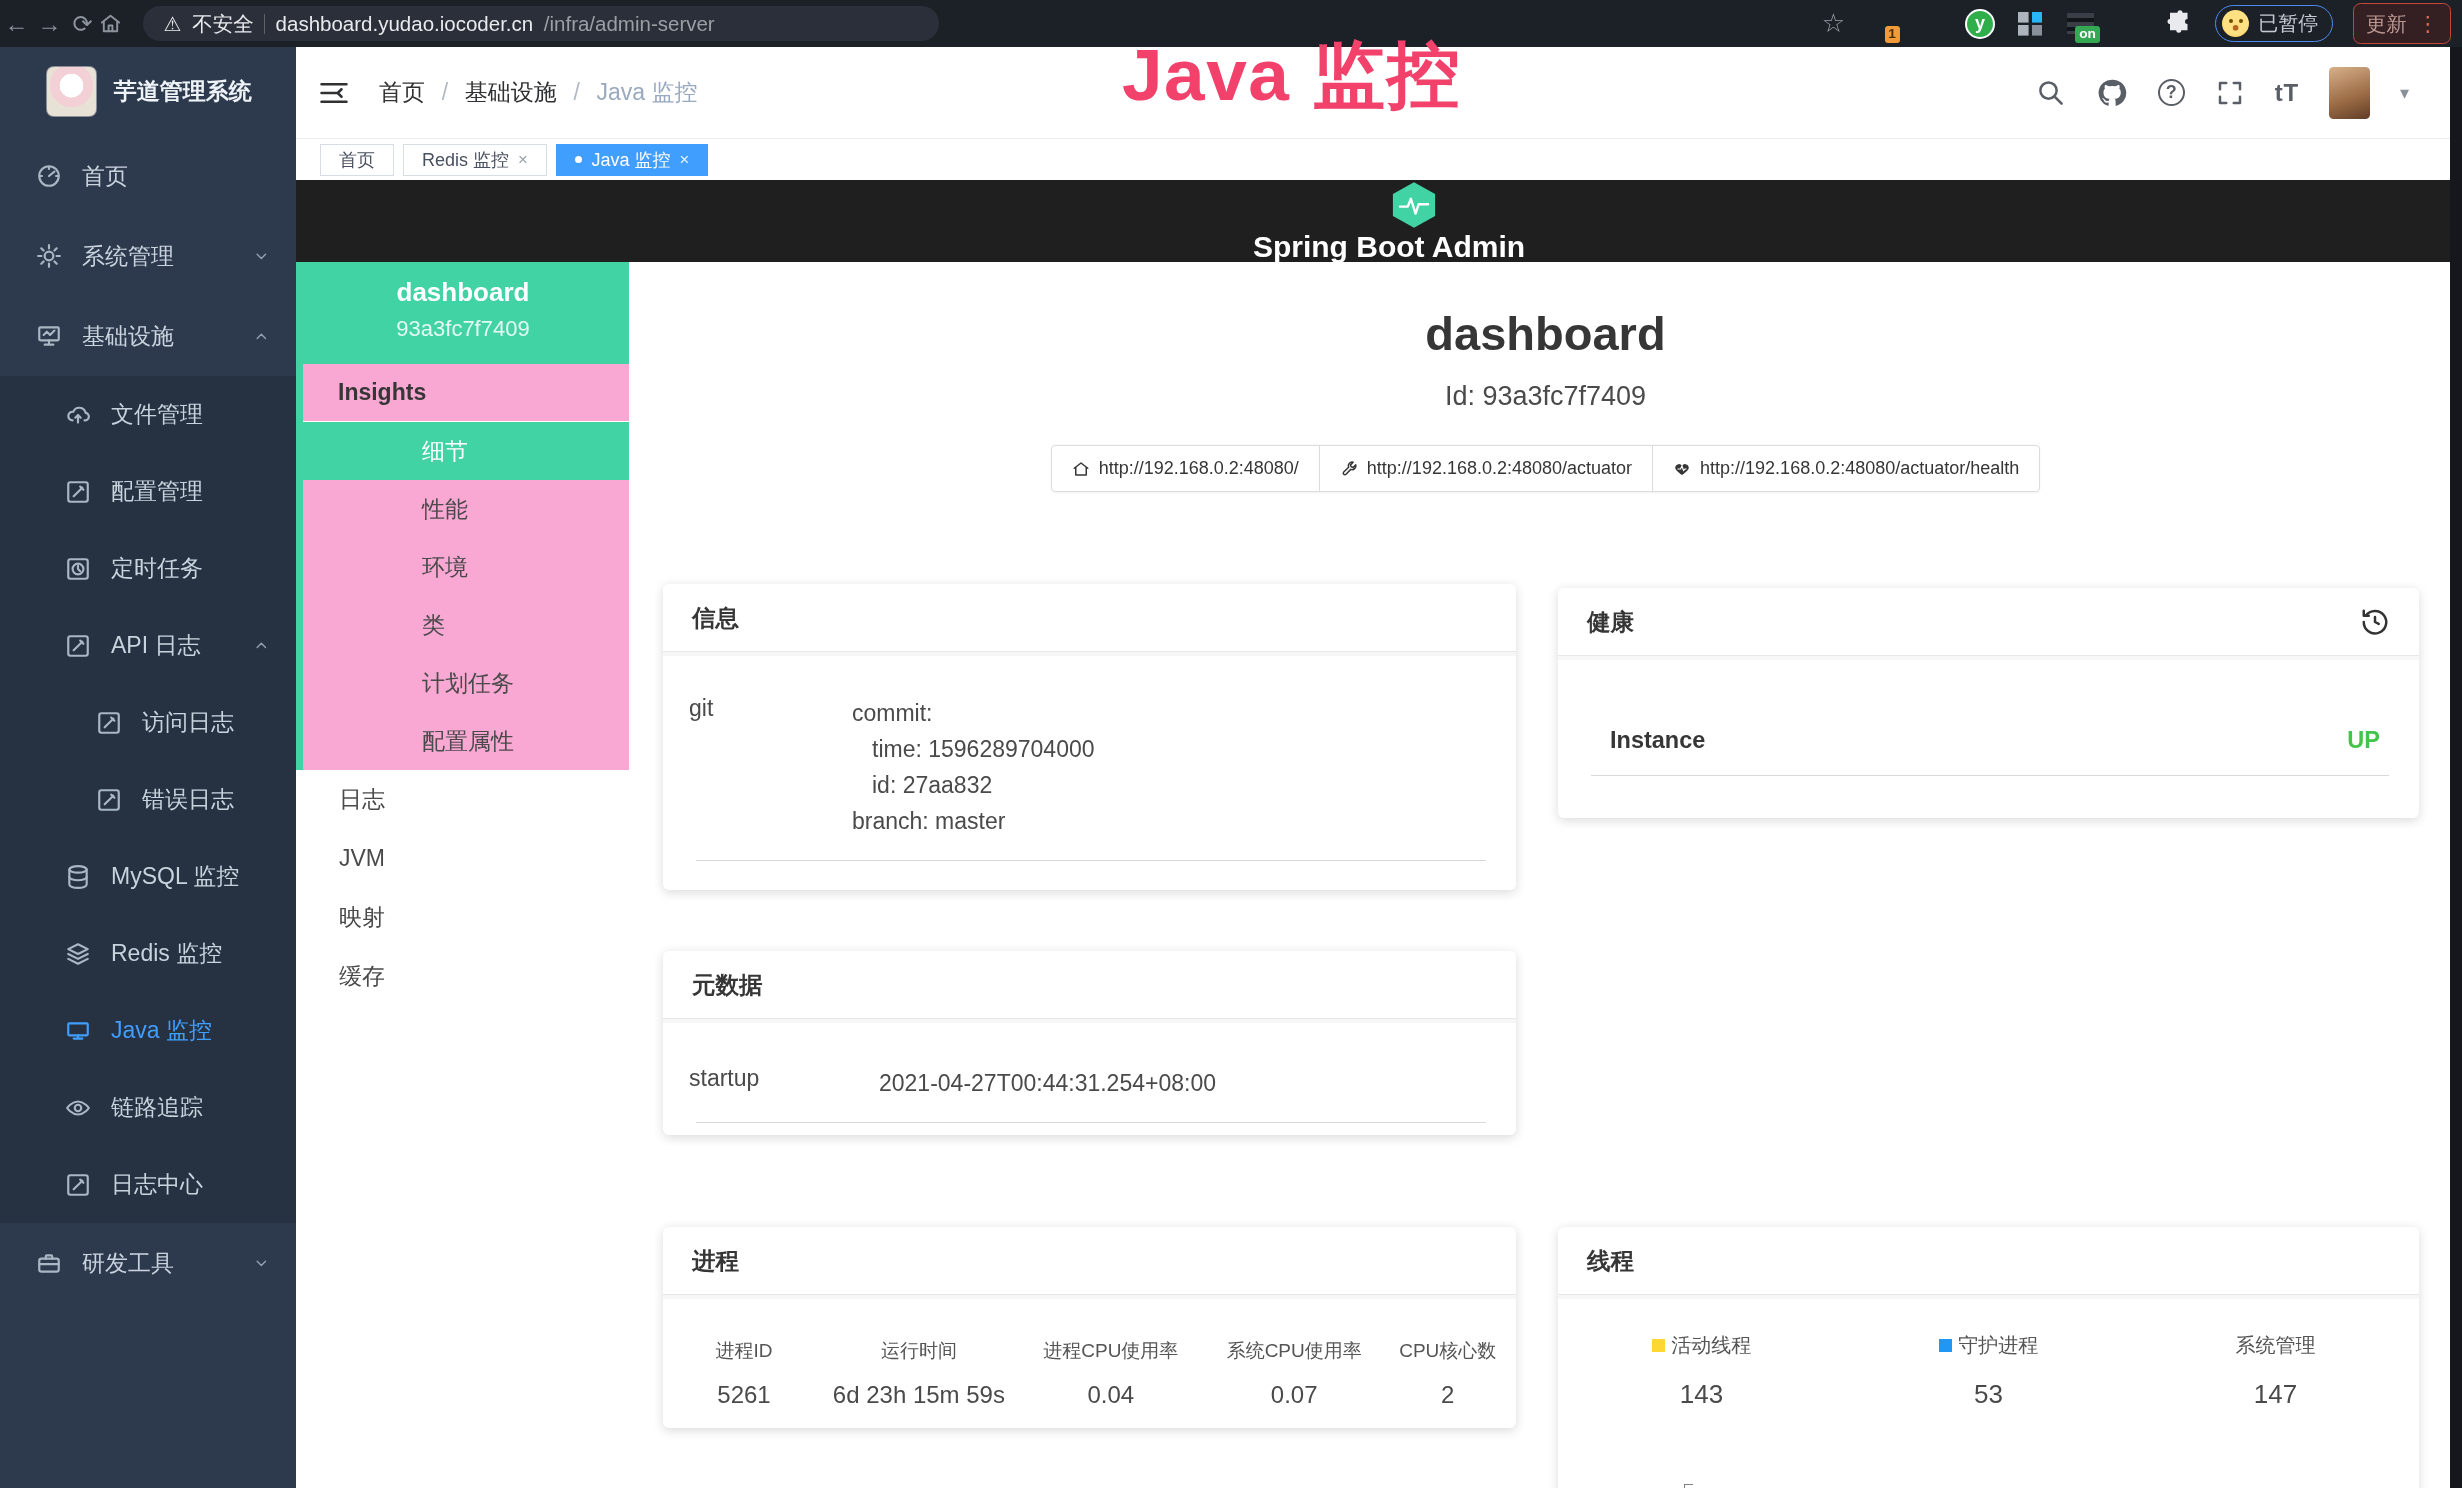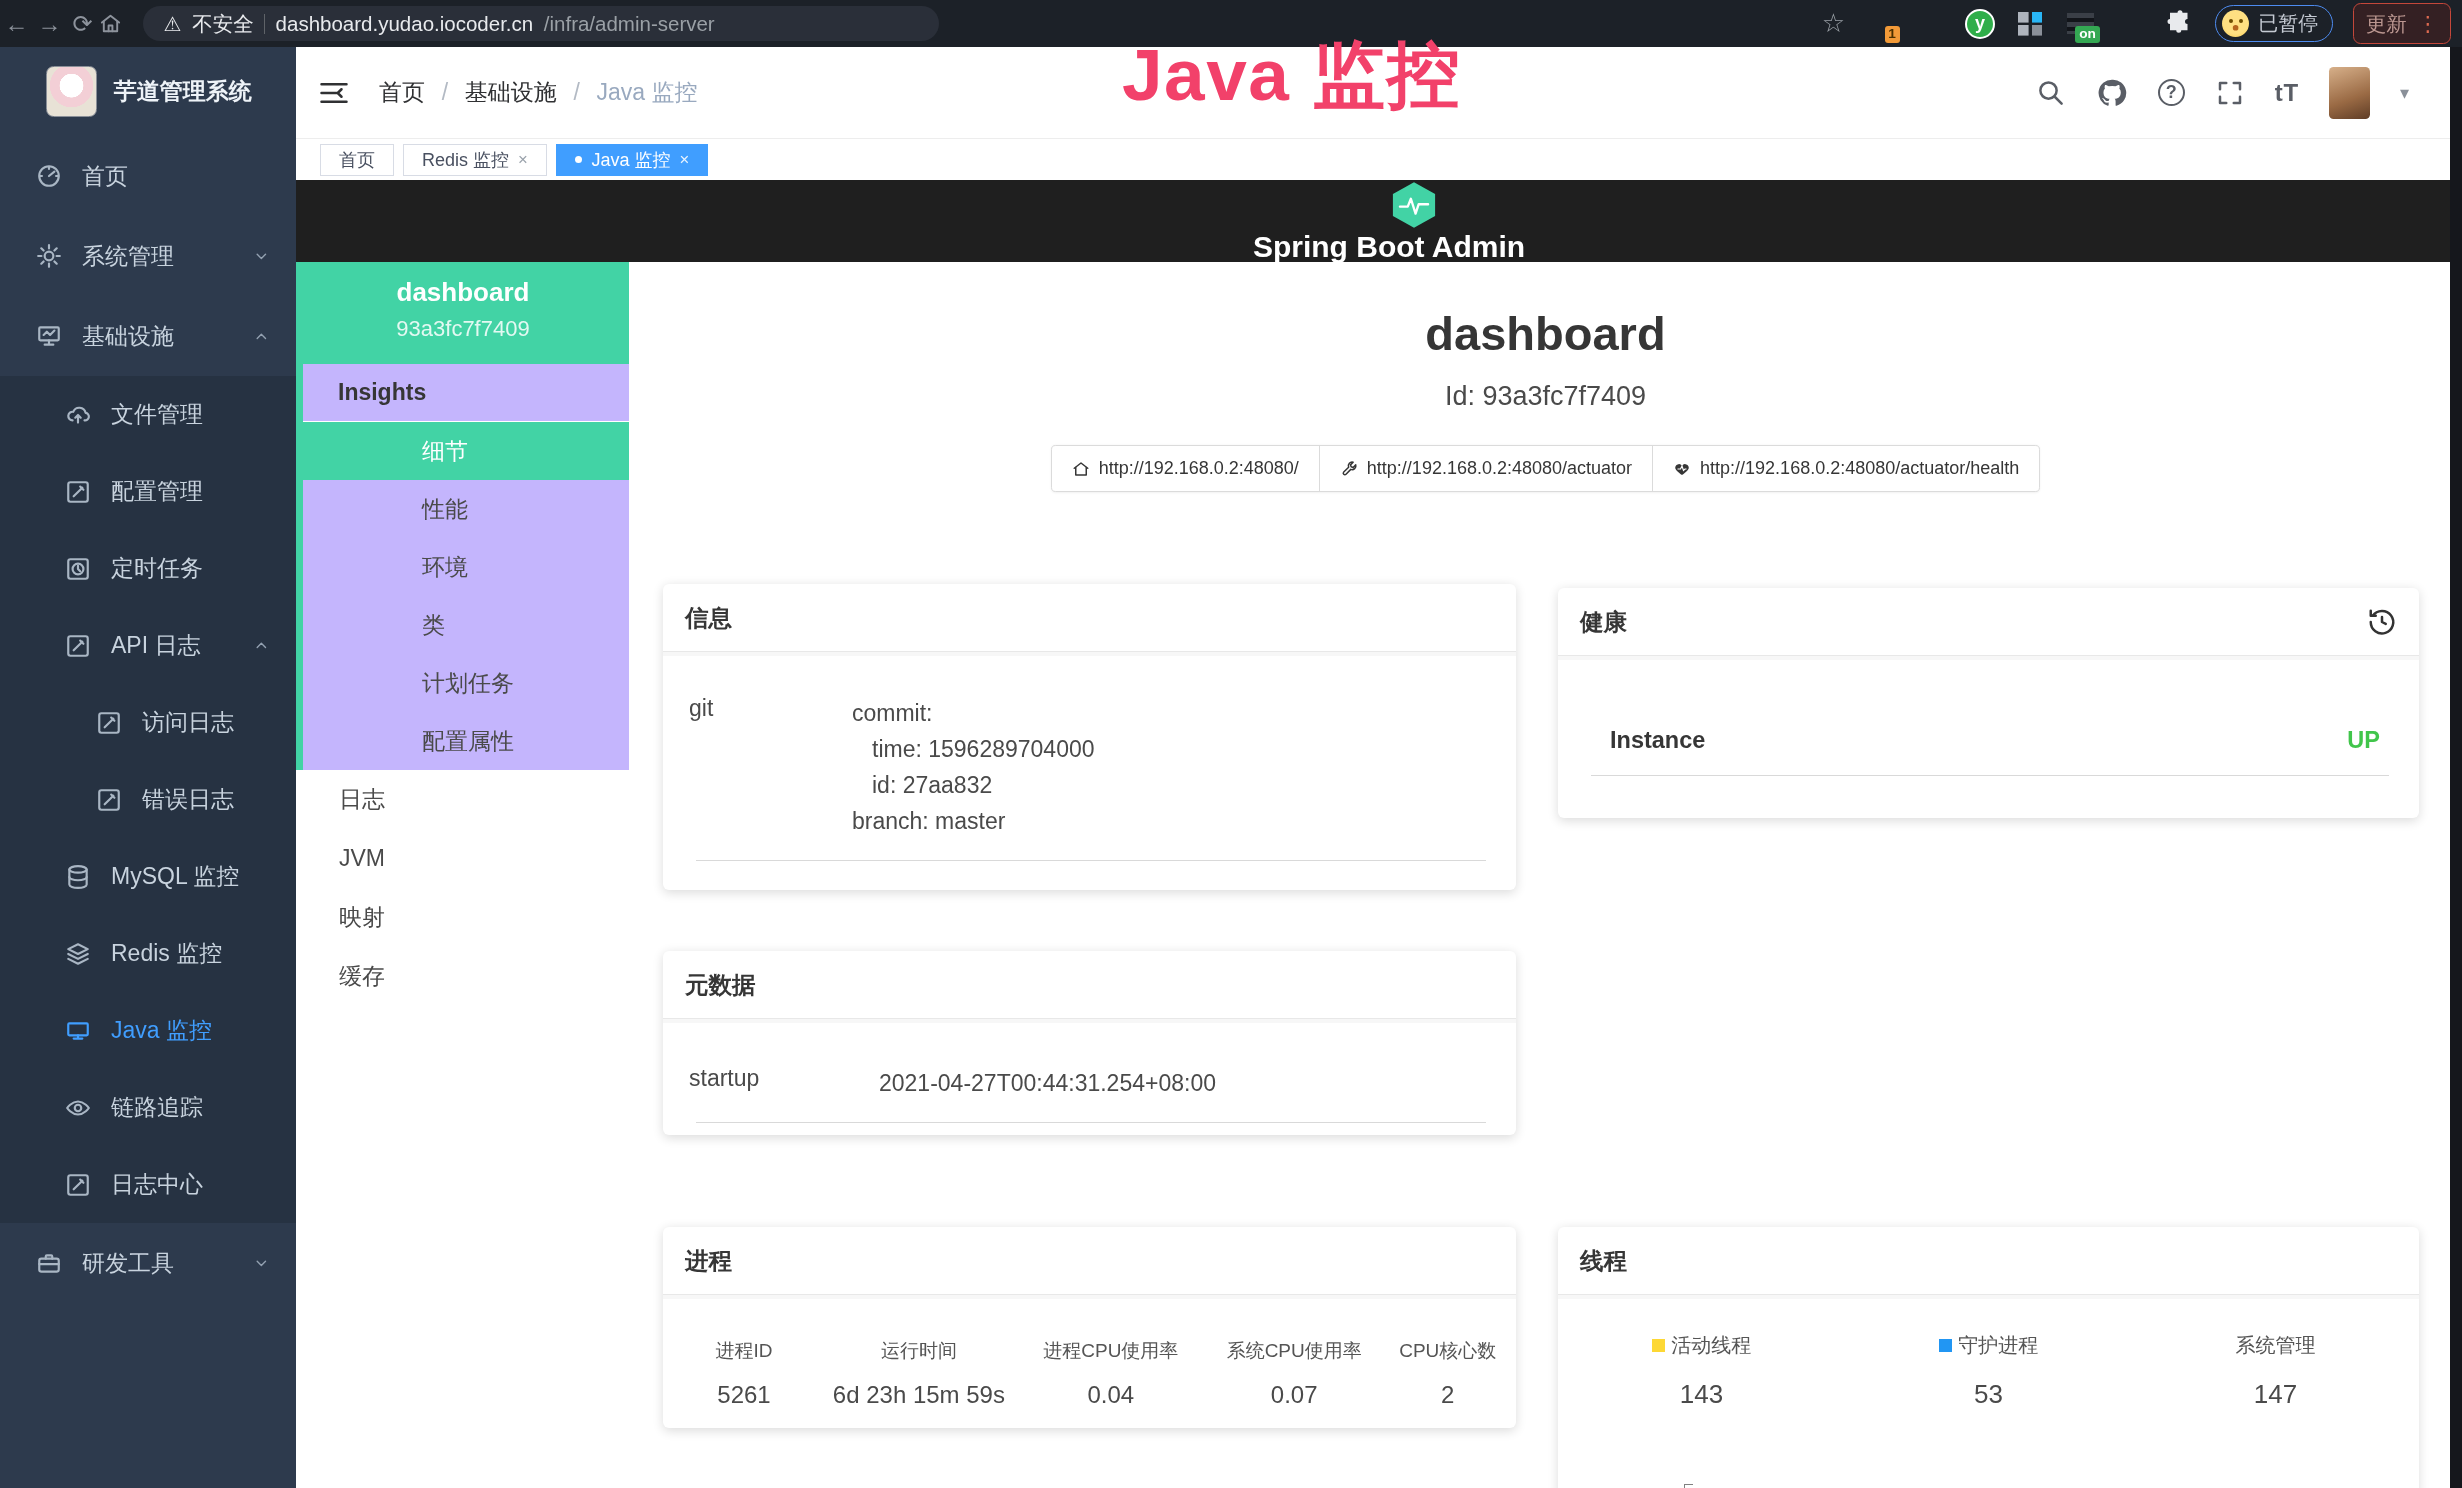--- a/index.html
+++ b/index.html
@@ -78,39 +78,39 @@
   .sba-logo{width:50px;height:50px;margin-left:70px;flex:0 0 auto;}
   .sba-brand{margin-left:20px;font-size:30px;font-weight:bold;color:#fff;}
   .sba-nav{margin-left:auto;display:flex;align-items:center;gap:42px;padding-right:91px;font-size:22px;color:#cfcfcf;}
   .sba-locale{display:flex;align-items:center;gap:9px;}
   .sba-locale .chev{width:20px;height:20px;color:#42d3a5;}
   
   .sba-side{position:absolute;left:296px;top:262px;width:334px;bottom:0;background:#fff;}
   .inst-head{height:102px;background:#42d3a5;color:#fff;text-align:center;padding-top:15px;box-sizing:border-box;}
   .inst-name{font-size:26px;font-weight:600;}
   .inst-id{font-size:22px;color:rgba(255,255,255,.85);margin-top:7.6px;}
-  .insights-group{background:#c4b5fd;border-left:7.6px solid #42d3a5;}
+  .insights-group{background:#f9a8d4;border-left:7.6px solid #42d3a5;}
   .sec-head{height:58px;display:flex;align-items:center;padding-left:35px;font-size:23px;font-weight:bold;
     color:#363636;border-bottom:1.5px solid #fff;box-sizing:border-box;}
   .s-item{height:58px;display:flex;align-items:center;padding-left:119px;font-size:23px;color:#4a4a4a;}
   .s-item.active{background:#42d3a5;color:#fff;}
   .s-item.top{padding-left:43px;height:59px;background:#fff;}
   
   .sba-main{position:absolute;left:629px;top:262px;right:0;bottom:0;background:#fff;}
   .m-title{margin-top:44px;text-align:center;font-size:47px;font-weight:600;color:#363636;}
   .m-sub{text-align:center;font-size:27px;color:#4a4a4a;margin-top:20px;}
   .links{display:flex;justify-content:center;margin-top:33px;}
   .links-group{display:flex;border:0.8px solid #dbdbdb;border-radius:4.6px;background:#fff;
     box-shadow:0 0.8px 2.3px rgba(0,0,0,.06);}
   .link-cell{display:flex;align-items:center;gap:9px;padding:12px 20px;font-size:18px;color:#363636;
     border-left:0.8px solid #dbdbdb;white-space:nowrap;}
   .link-cell:first-child{border-left:none;}
   .link-ic{width:18px;height:18px;color:#363636;flex:0 0 auto;}
   .card{position:absolute;background:#fff;border-radius:6px;box-shadow:0 2.3px 10.6px rgba(0,0,0,.14);overflow:hidden;}
-  .card-h{display:flex;align-items:center;justify-content:space-between;padding:0 22px;height:67px;
+  .card-h{display:flex;align-items:center;justify-content:space-between;padding:0 29px;height:67px;
     font-size:23.5px;font-weight:600;color:#363636;border-bottom:0.8px solid #e8e8e8;}
   .card-b{border-top:4.6px solid #f7f7f7;position:relative;}
   .kv{display:flex;padding:39px 29px 0 26px;font-size:23px;color:#4a4a4a;}
   .kv .k{width:163px;flex:0 0 auto;}
   .kv .v{line-height:36px;}
   .kv .ind{padding-left:20px;}
   .uline{border-bottom:1.5px solid #d9d9d9;margin:21px 30px 0 33px;}
   .hist-ic{width:30px;height:30px;color:#333;}
   .hrow{display:flex;justify-content:space-between;padding:67px 39px 0 52px;font-size:23.5px;}
   .hrow .hk{color:#363636;font-weight:600;}

